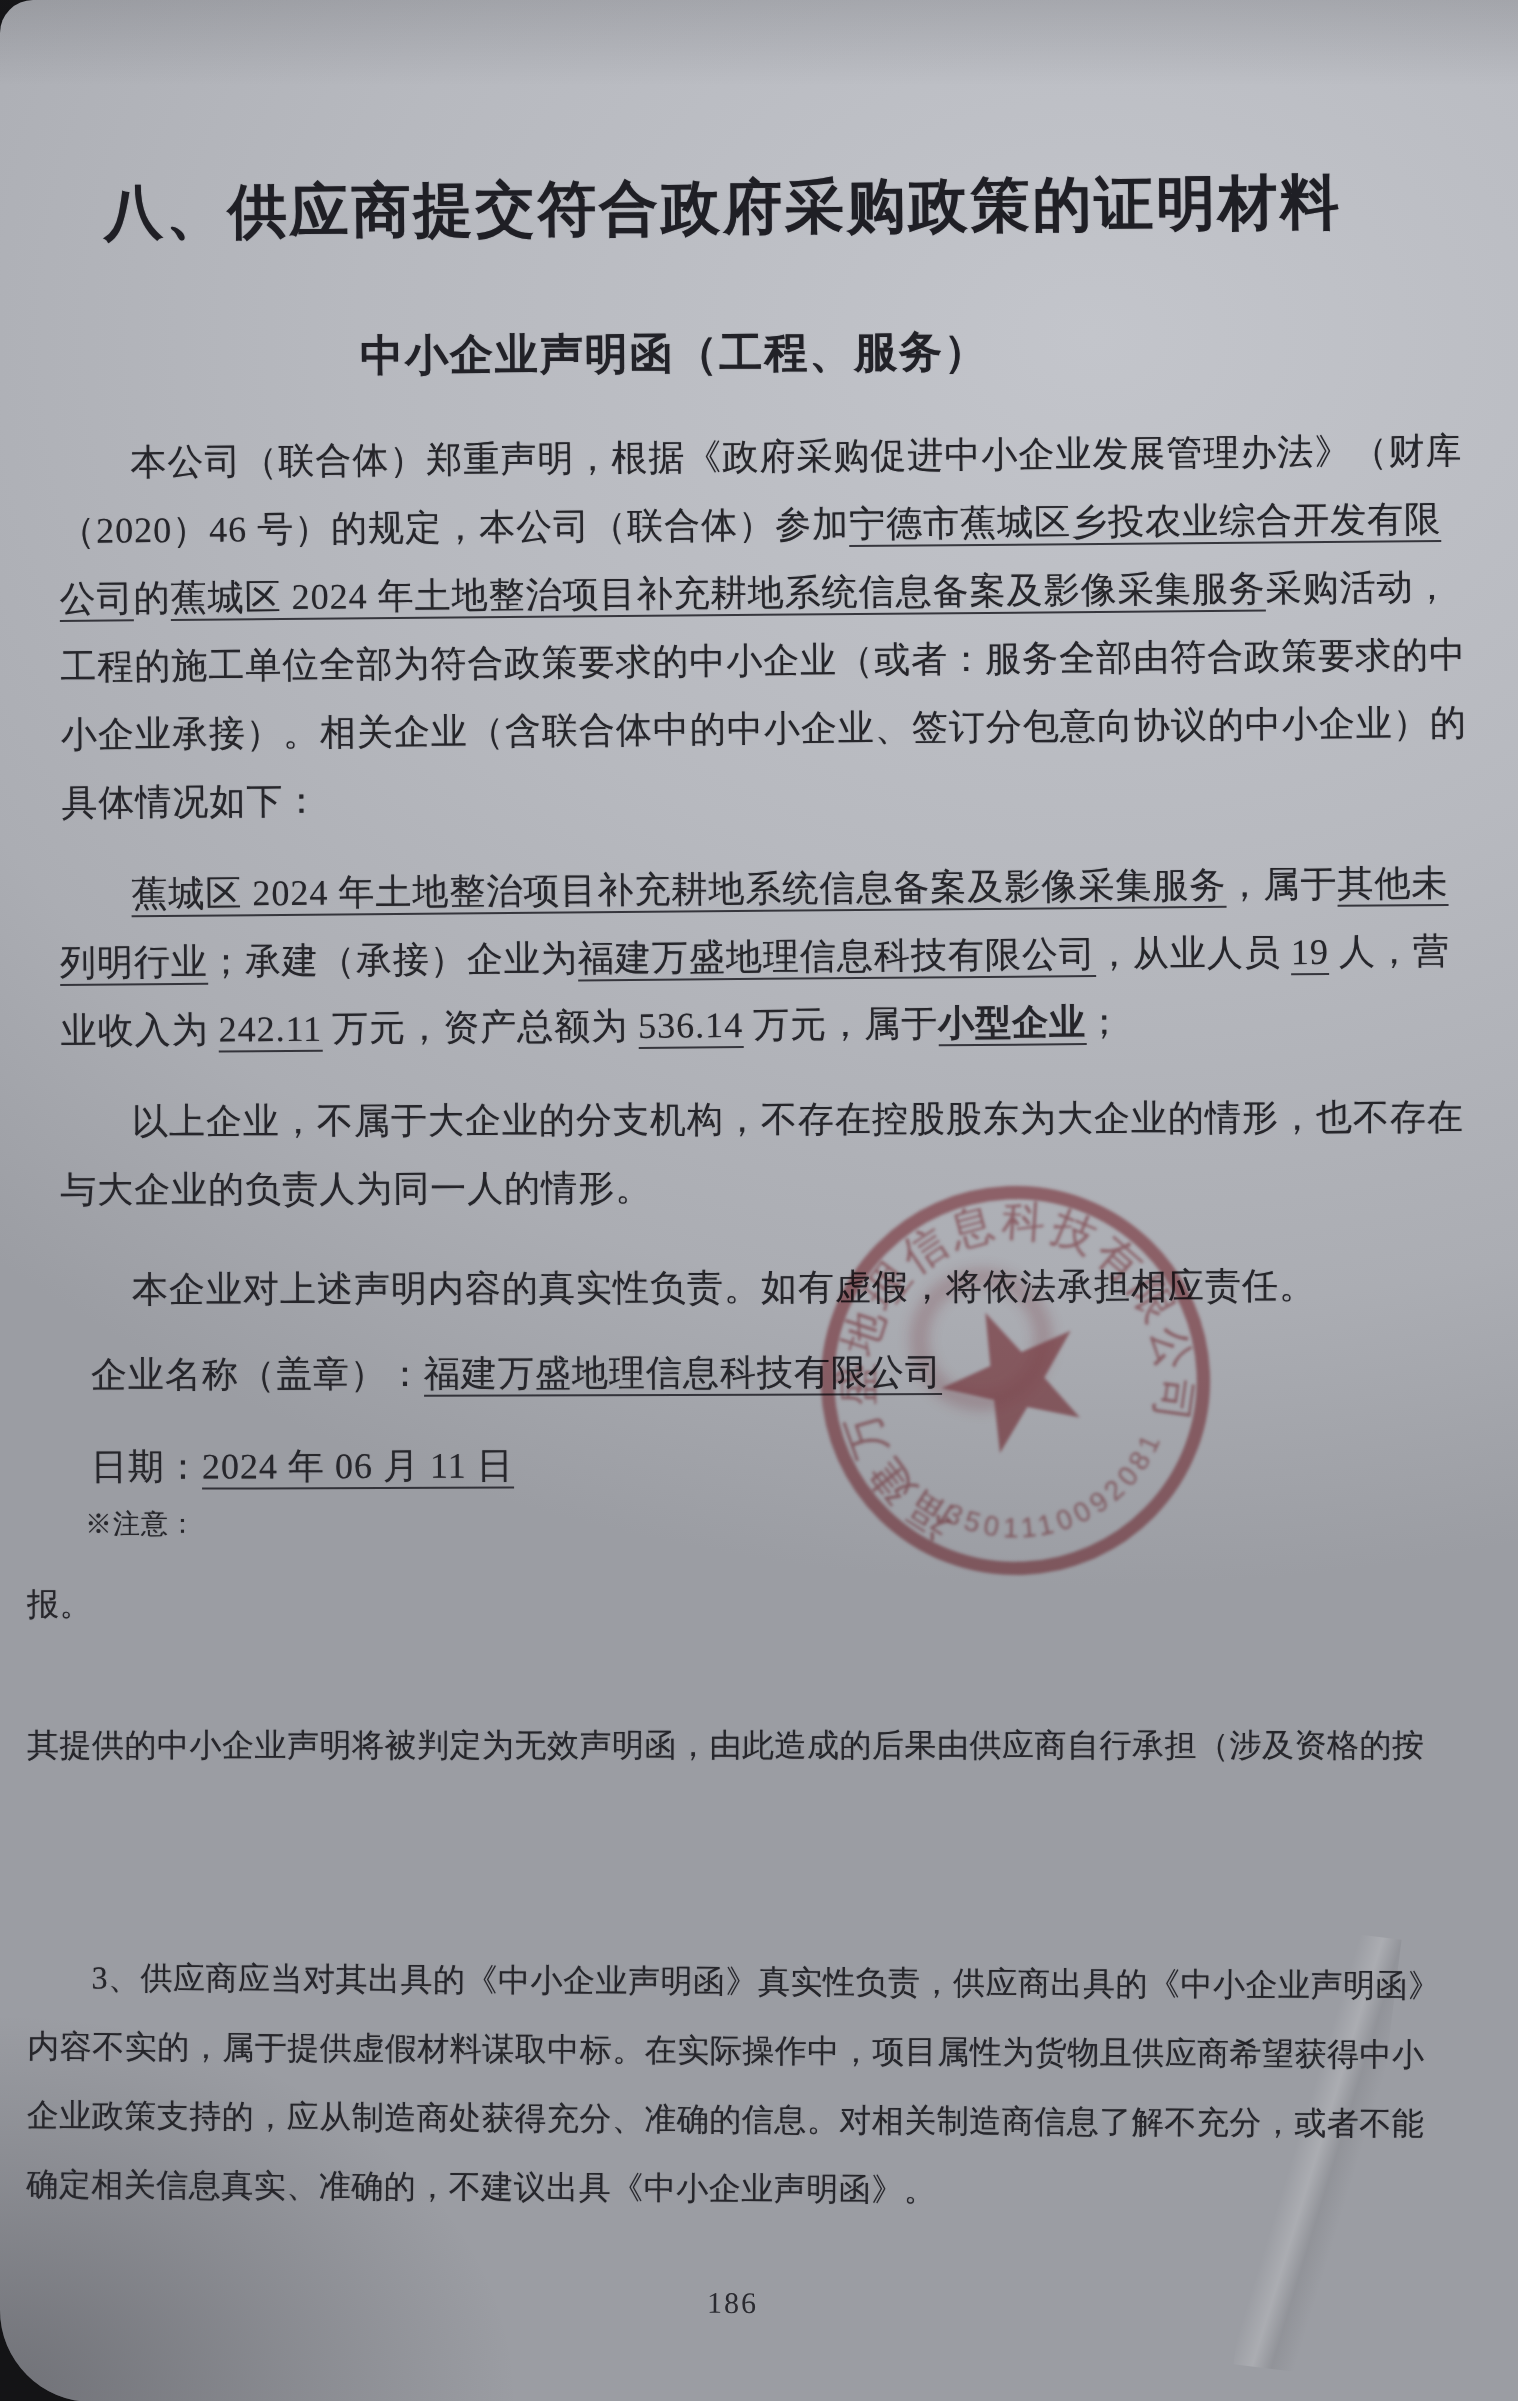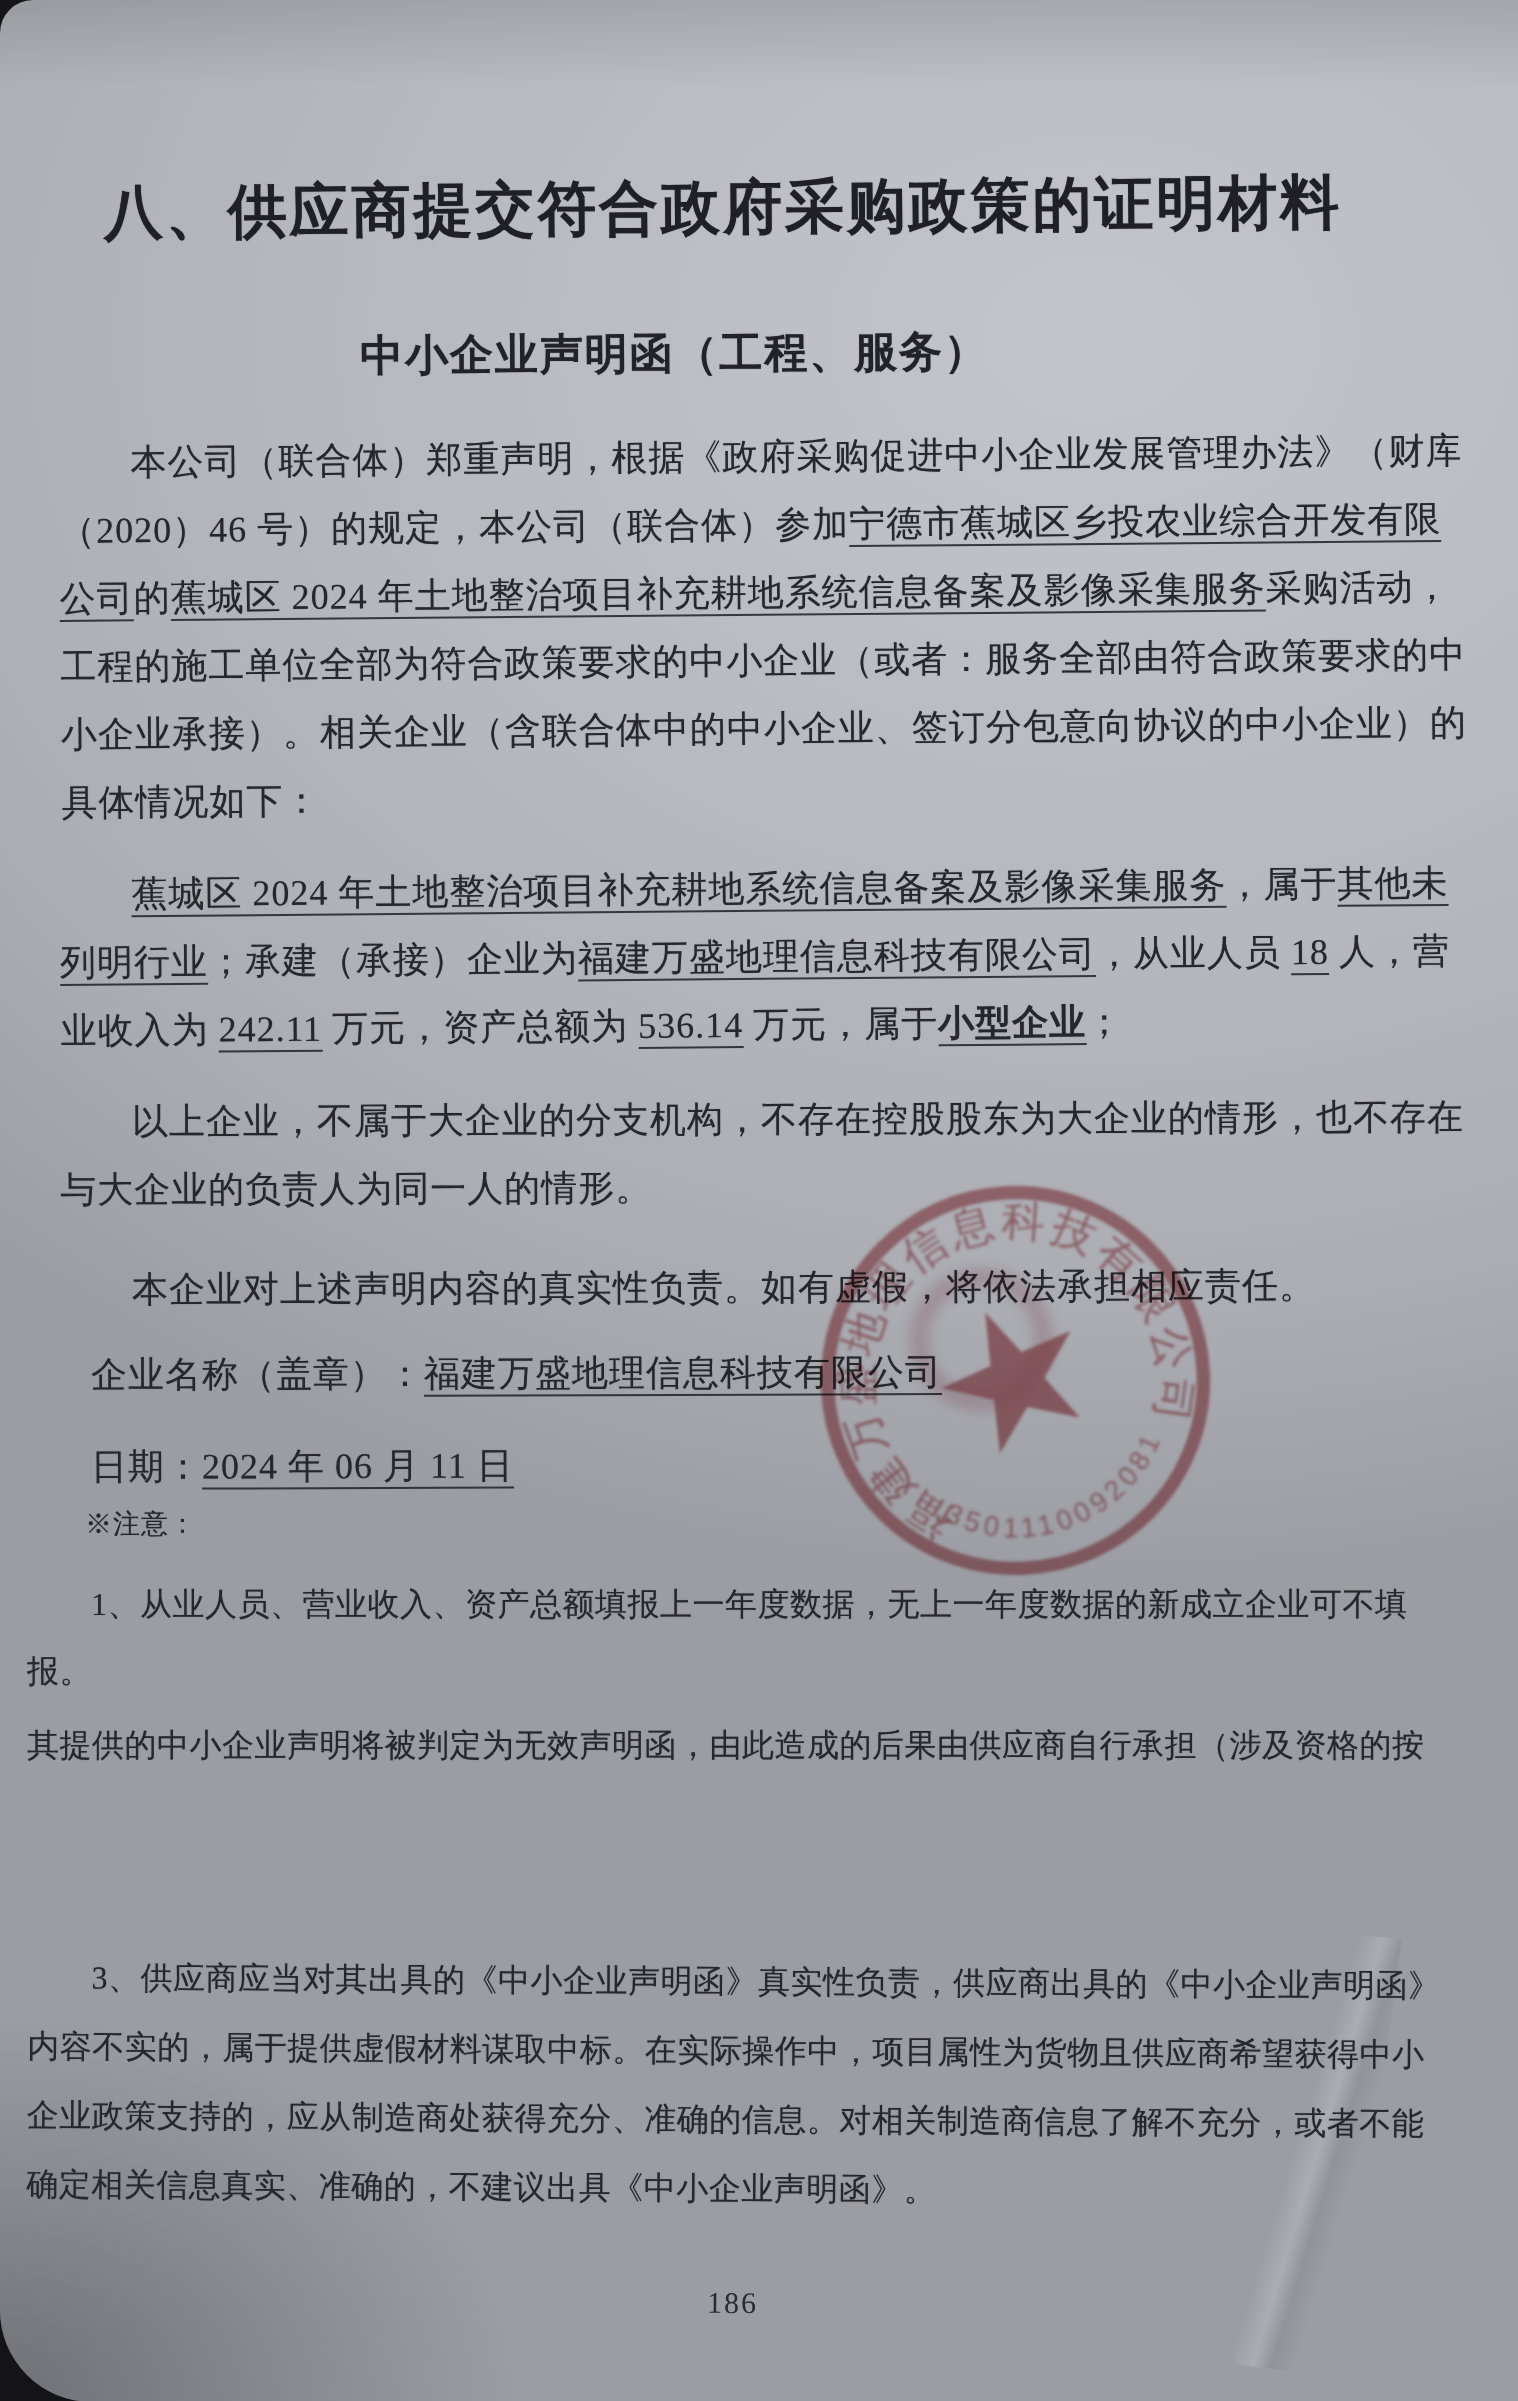--- a/index.html
+++ b/index.html
@@ -99,41 +99,40 @@
     <div class="block p1 tilt-a">
         <div class="tline ind"><span class="">本公司（联合体）郑重声明，根据《政府采购促进中小企业发展管理办法》（财库</span></div>
         <div class="tline"><span class="">（2020）46 号）的规定，本公司（联合体）参加</span><span class="u ">宁德市蕉城区乡投农业综合开发有限</span></div>
         <div class="tline"><span class="u ">公司</span><span class="">的</span><span class="u ">蕉城区 2024 年土地整治项目补充耕地系统信息备案及影像采集服务</span><span class="">采购活动，</span></div>
         <div class="tline"><span class="">工程的施工单位全部为符合政策要求的中小企业（或者：服务全部由符合政策要求的中</span></div>
         <div class="tline"><span class="">小企业承接）。相关企业（含联合体中的中小企业、签订分包意向协议的中小企业）的</span></div>
         <div class="tline"><span class="">具体情况如下：</span></div>
       </div>
     <div class="block p2 tilt-a">
         <div class="tline ind"><span class="u ">蕉城区 2024 年土地整治项目补充耕地系统信息备案及影像采集服务</span><span class="">，属于</span><span class="u ">其他未</span></div>
-        <div class="tline"><span class="u ">列明行业</span><span class="">；承建（承接）企业为</span><span class="u ">福建万盛地理信息科技有限公司</span><span class="">，从业人员 </span><span class="u ">18</span><span class=""> 人，营</span></div>
+        <div class="tline"><span class="u ">列明行业</span><span class="">；承建（承接）企业为</span><span class="u ">福建万盛地理信息科技有限公司</span><span class="">，从业人员 </span><span class="u ">19</span><span class=""> 人，营</span></div>
         <div class="tline"><span class="">业收入为 </span><span class="u ">242.11</span><span class=""> 万元，资产总额为 </span><span class="u ">536.14</span><span class=""> 万元，属于</span><span class="u b">小型企业</span><span class="">；</span></div>
       </div>
     <div class="block p3 tilt-b">
         <div class="tline ind"><span class="">以上企业，不属于大企业的分支机构，不存在控股股东为大企业的情形，也不存在</span></div>
         <div class="tline"><span class="">与大企业的负责人为同一人的情形。</span></div>
       </div>
     <div class="block p4 tilt-b">
         <div class="tline ind"><span class="">本企业对上述声明内容的真实性负责。如有虚假，将依法承担相应责任。</span></div>
       </div>
 
     <div class="block sign company-line tilt-b">
         <div class="tline"><span class="">企业名称（盖章）：</span><span class="u ">福建万盛地理信息科技有限公司</span></div>
       </div>
     <div class="block sign date-line tilt-b">
         <div class="tline"><span class="">日期：</span><span class="u ">2024 年 06 月 11 日</span></div>
       </div>
 
     <div class="notes-label tilt-b">※注意：</div>
     <div class="note n1">
-        <div class="tline ind"><span class="">1、从业人员、营业收入、资产总额填报上一年度数据，无上一年度数据的新成立企业可不填</span></div>
         <div class="tline"><span class="">报。</span></div>
       </div>
     <div class="note n2">
         <div class="tline"><span class="">其提供的中小企业声明将被判定为无效声明函，由此造成的后果由供应商自行承担（涉及资格的按</span></div>
       </div>
     <div class="note n3 tilt-c">
         <div class="tline ind"><span class="">3、供应商应当对其出具的《中小企业声明函》真实性负责，供应商出具的《中小企业声明函》</span></div>
         <div class="tline"><span class="">内容不实的，属于提供虚假材料谋取中标。在实际操作中，项目属性为货物且供应商希望获得中小</span></div>
         <div class="tline"><span class="">企业政策支持的，应从制造商处获得充分、准确的信息。对相关制造商信息了解不充分，或者不能</span></div>
         <div class="tline"><span class="">确定相关信息真实、准确的，不建议出具《中小企业声明函》。</span></div>

